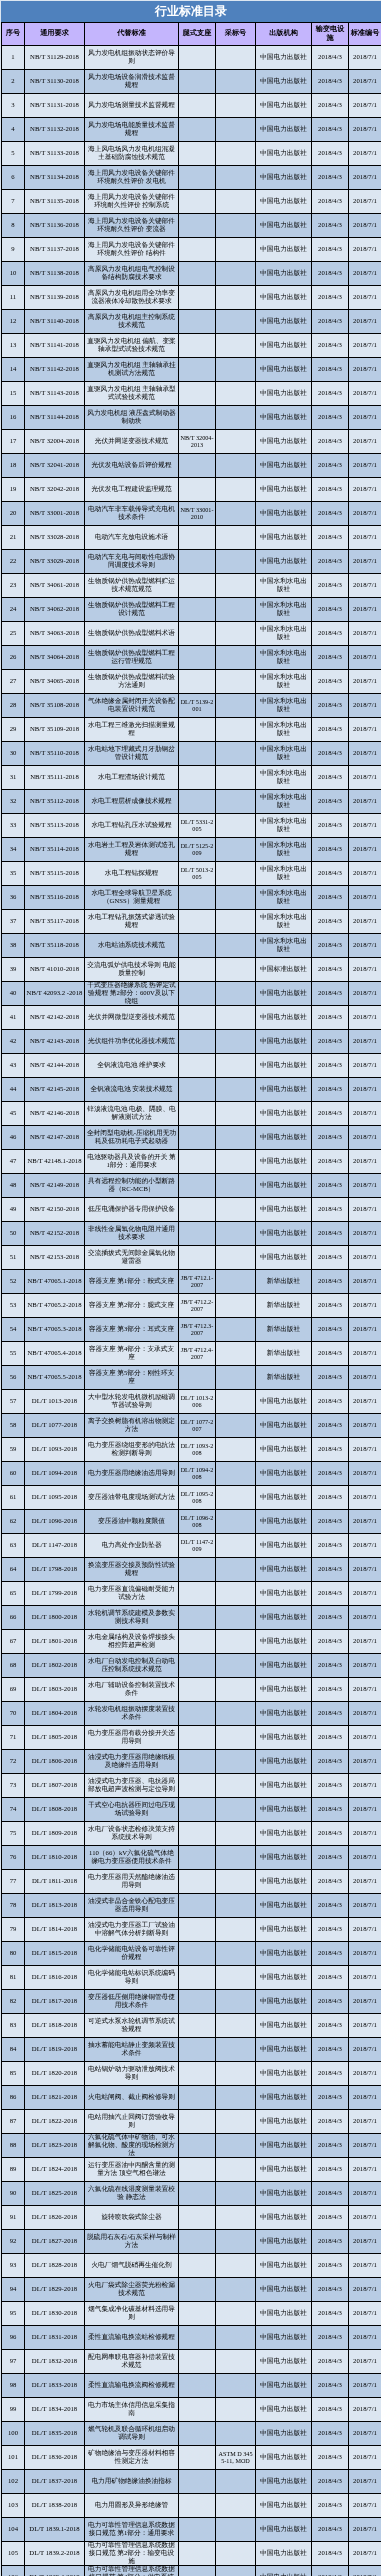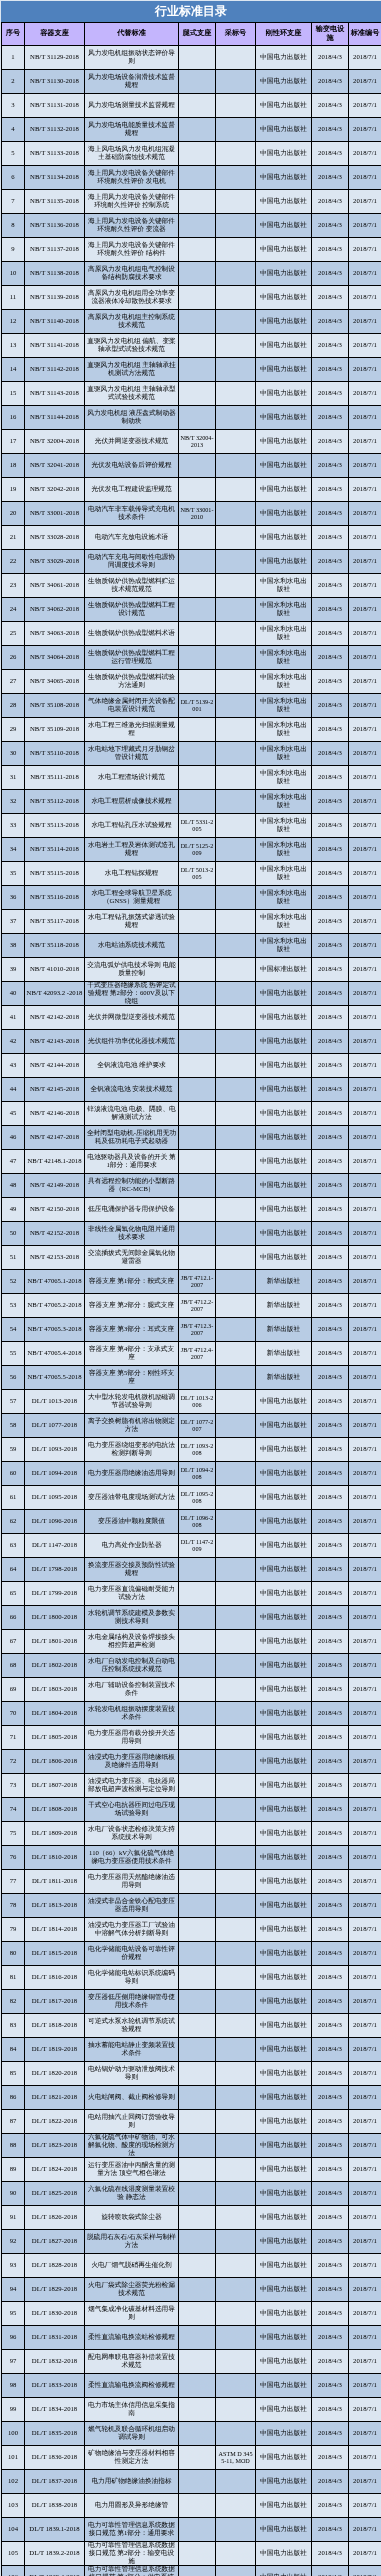--- a/index.html
+++ b/index.html
@@ -48,25 +48,25 @@
   .tbody .row:nth-child(even) .cell{background:#b8cce4;}
 </style>
 </head>
 <body>
 
 <div class="sheet">
   <div class="title">行业标准目录</div>
 
   <div class="grid header">
     <div class="cell">序号</div>
-    <div class="cell">容器支座</div>
+    <div class="cell">通用要求</div>
     <div class="cell">代替标准</div>
     <div class="cell">腿式支座</div>
     <div class="cell">采标号</div>
-    <div class="cell">刚性环支座</div>
+    <div class="cell">出版机构</div>
     <div class="cell">输变电设施</div>
     <div class="cell">标准编号</div>
   </div>
 
   <div class="tbody">
   <div class="grid row">
     <div class="cell">1</div>
     <div class="cell">NB/T 31129-2018</div>
     <div class="cell">风力发电机组振动状态评价导则</div>
     <div class="cell small"></div>

